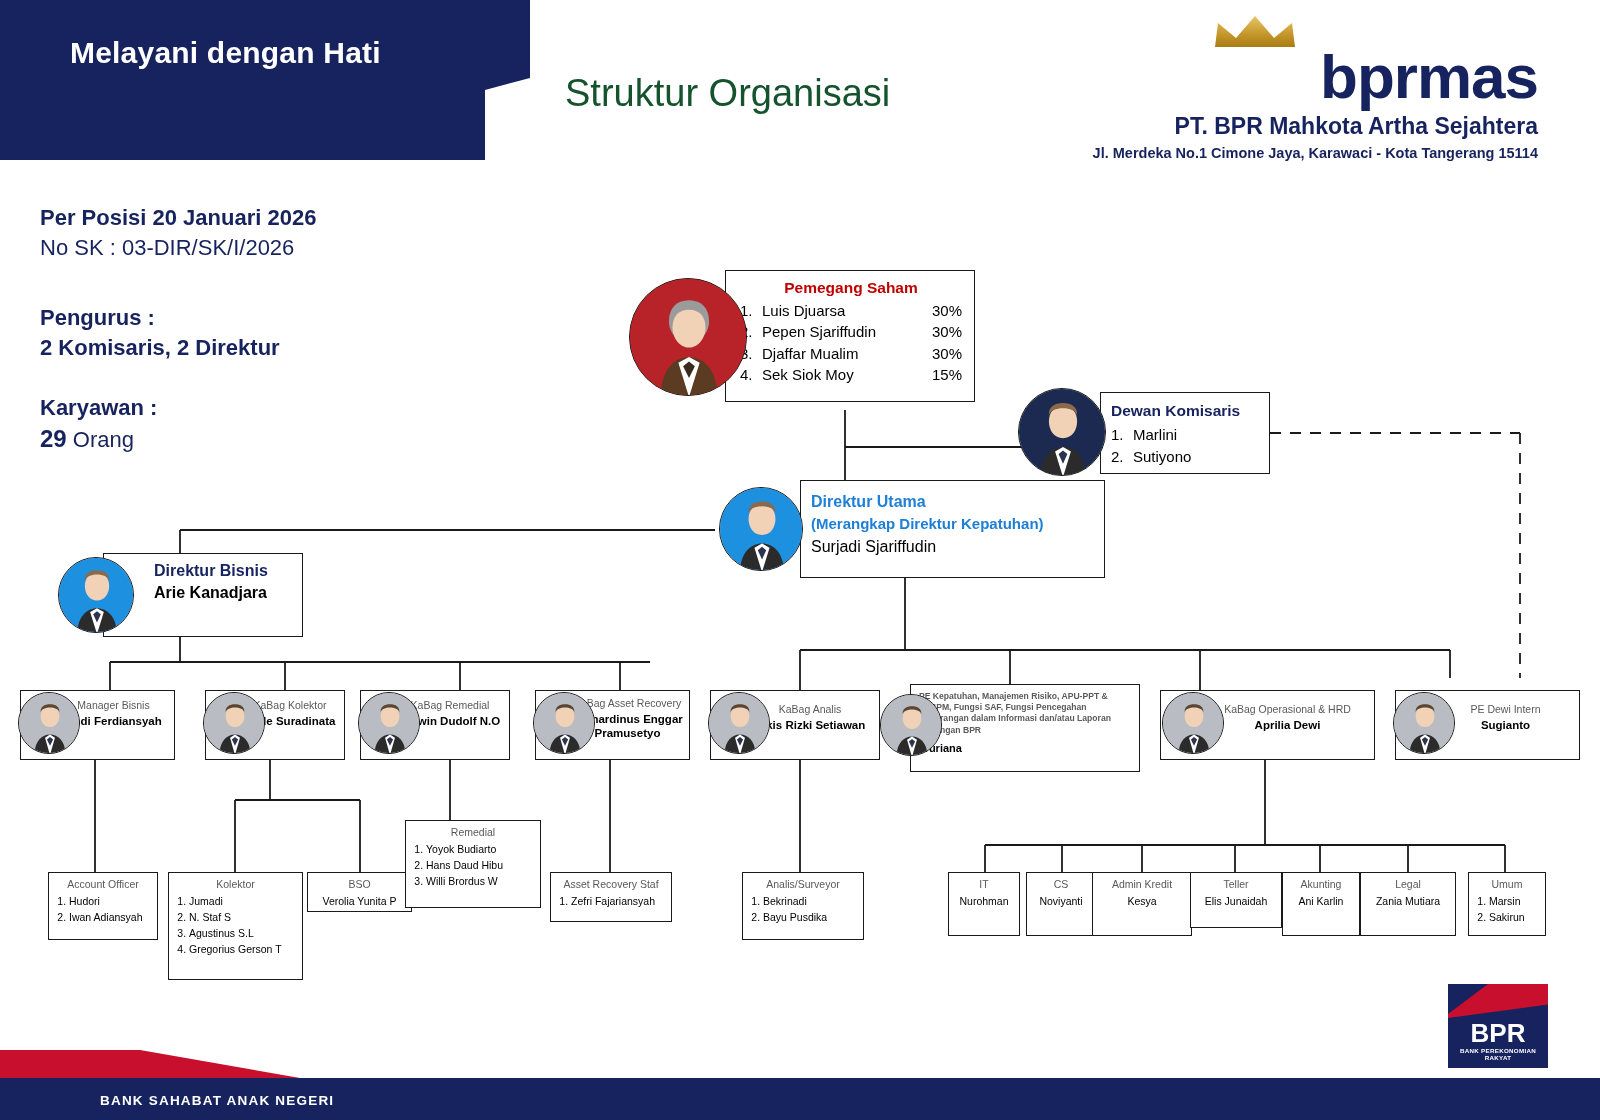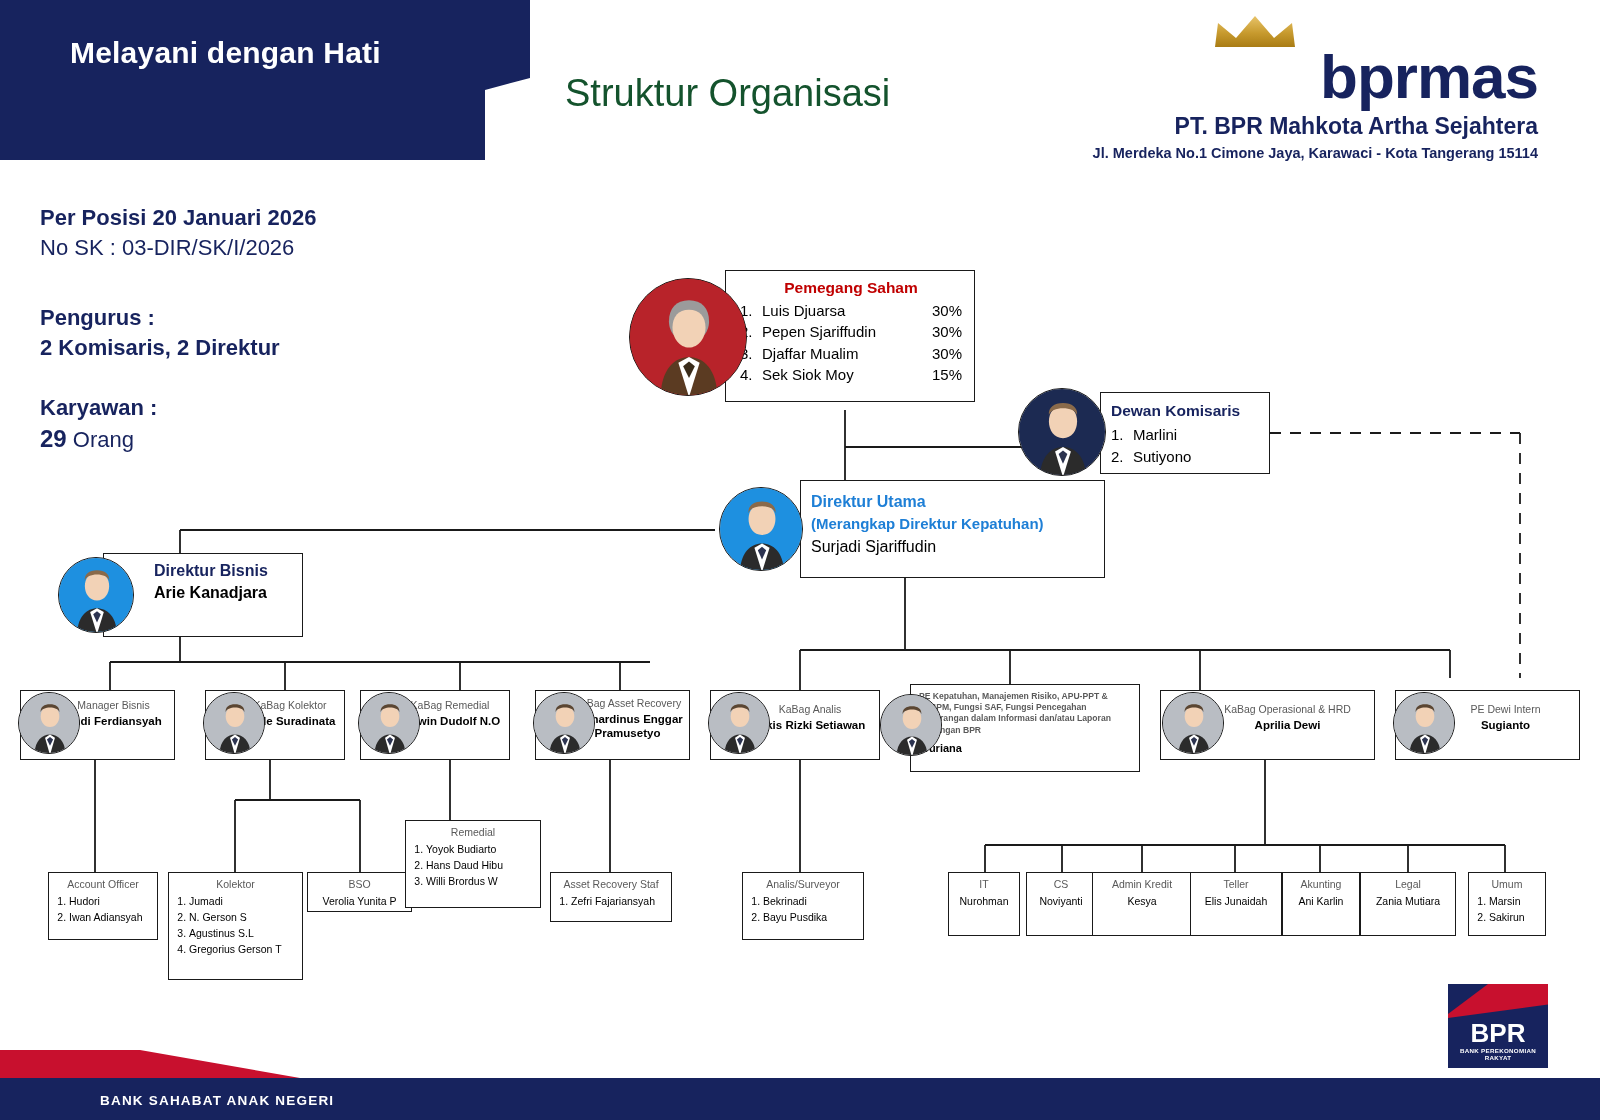--- a/index.html
+++ b/index.html
@@ -427,21 +427,21 @@
     <ol>
       <li>Hudori</li>
       <li>Iwan Adiansyah</li>
     </ol>
   </div>
 
   <div class="leaf" style="left:168px; top:872px; width:135px; height:108px;">
     <div class="lt">Kolektor</div>
     <ol>
       <li>Jumadi</li>
-      <li>N. Gerson S</li>
+      <li>N. Staf S</li>
       <li>Agustinus S.L</li>
       <li>Gregorius Gerson T</li>
     </ol>
   </div>
 
   <div class="leaf" style="left:307px; top:872px; width:105px; height:40px;">
     <div class="lt">BSO</div>
     <div class="plain">Verolia Yunita P</div>
   </div>
 
@@ -474,21 +474,21 @@
     <div class="plain">Nurohman</div>
   </div>
   <div class="leaf" style="left:1026px; top:872px; width:70px; height:64px;">
     <div class="lt">CS</div>
     <div class="plain">Noviyanti</div>
   </div>
   <div class="leaf" style="left:1092px; top:872px; width:100px; height:64px;">
     <div class="lt">Admin Kredit</div>
     <div class="plain">Kesya</div>
   </div>
-  <div class="leaf" style="left:1190px; top:872px; width:92px; height:64px;">
+  <div class="leaf" style="left:1190px; top:872px; width:92px; height:56px;">
     <div class="lt">Teller</div>
     <div class="plain">Elis Junaidah</div>
   </div>
   <div class="leaf" style="left:1282px; top:872px; width:78px; height:64px;">
     <div class="lt">Akunting</div>
     <div class="plain">Ani Karlin</div>
   </div>
   <div class="leaf" style="left:1360px; top:872px; width:96px; height:64px;">
     <div class="lt">Legal</div>
     <div class="plain">Zania Mutiara</div>

